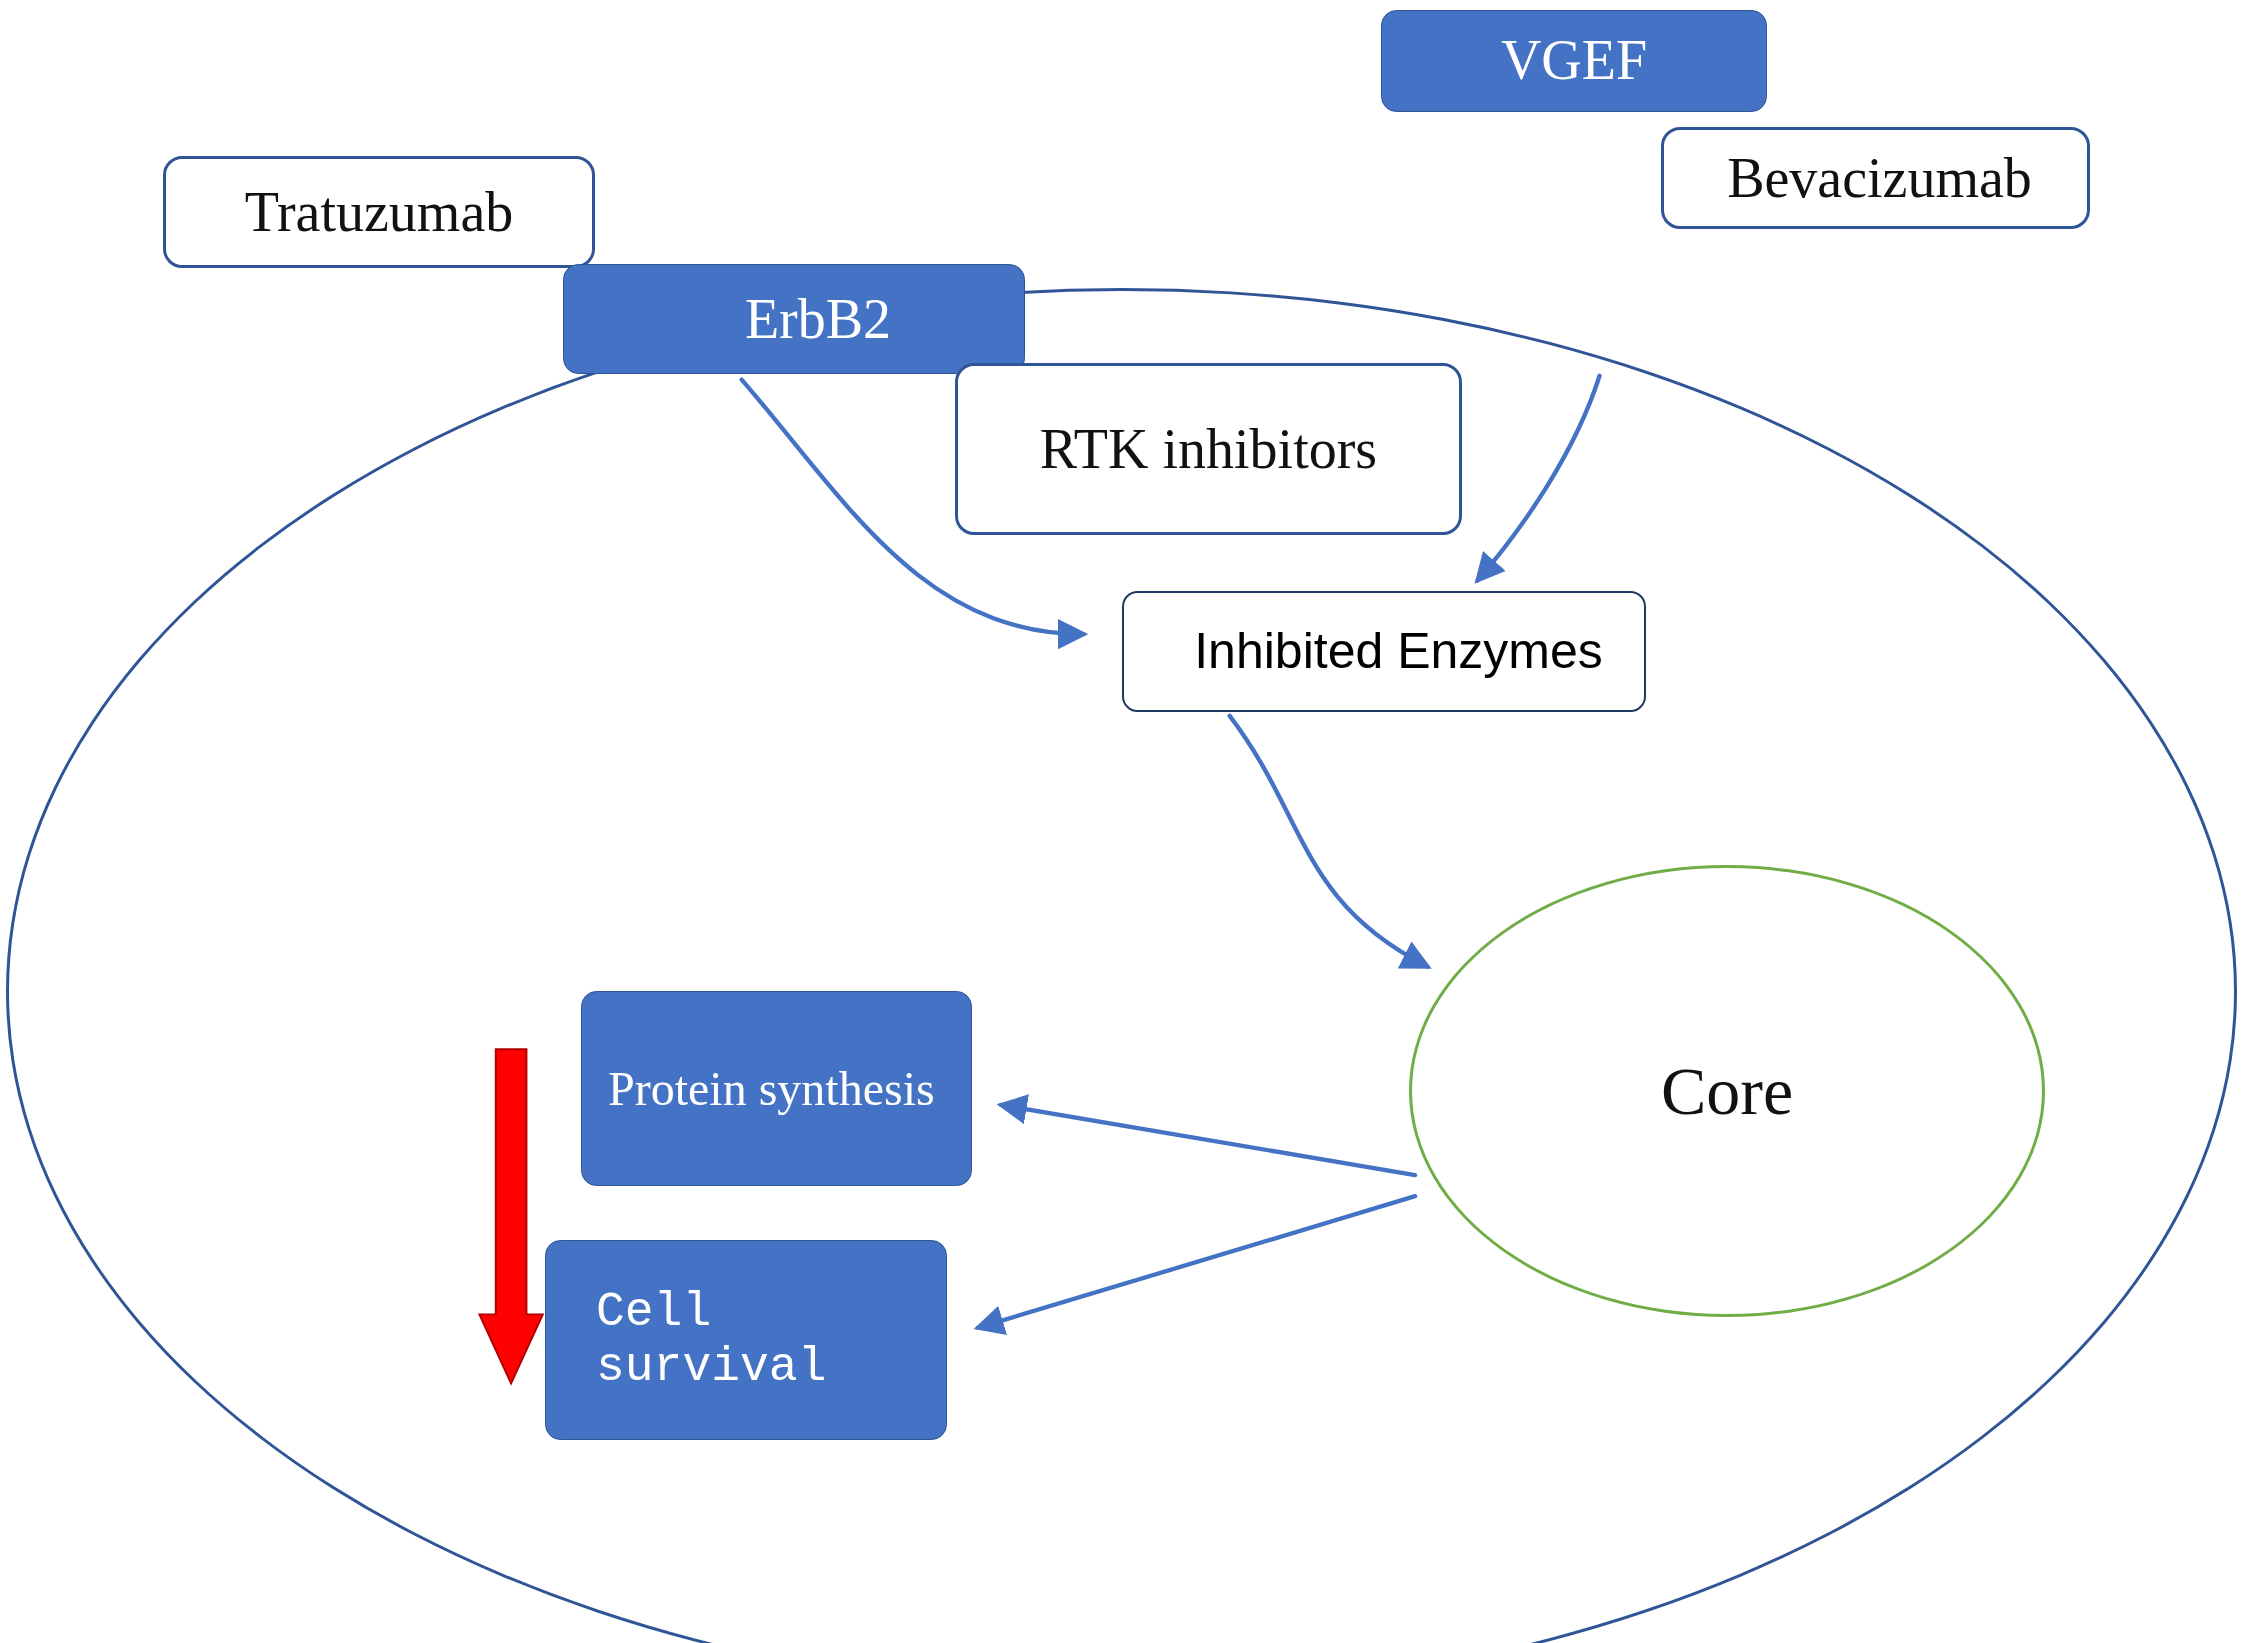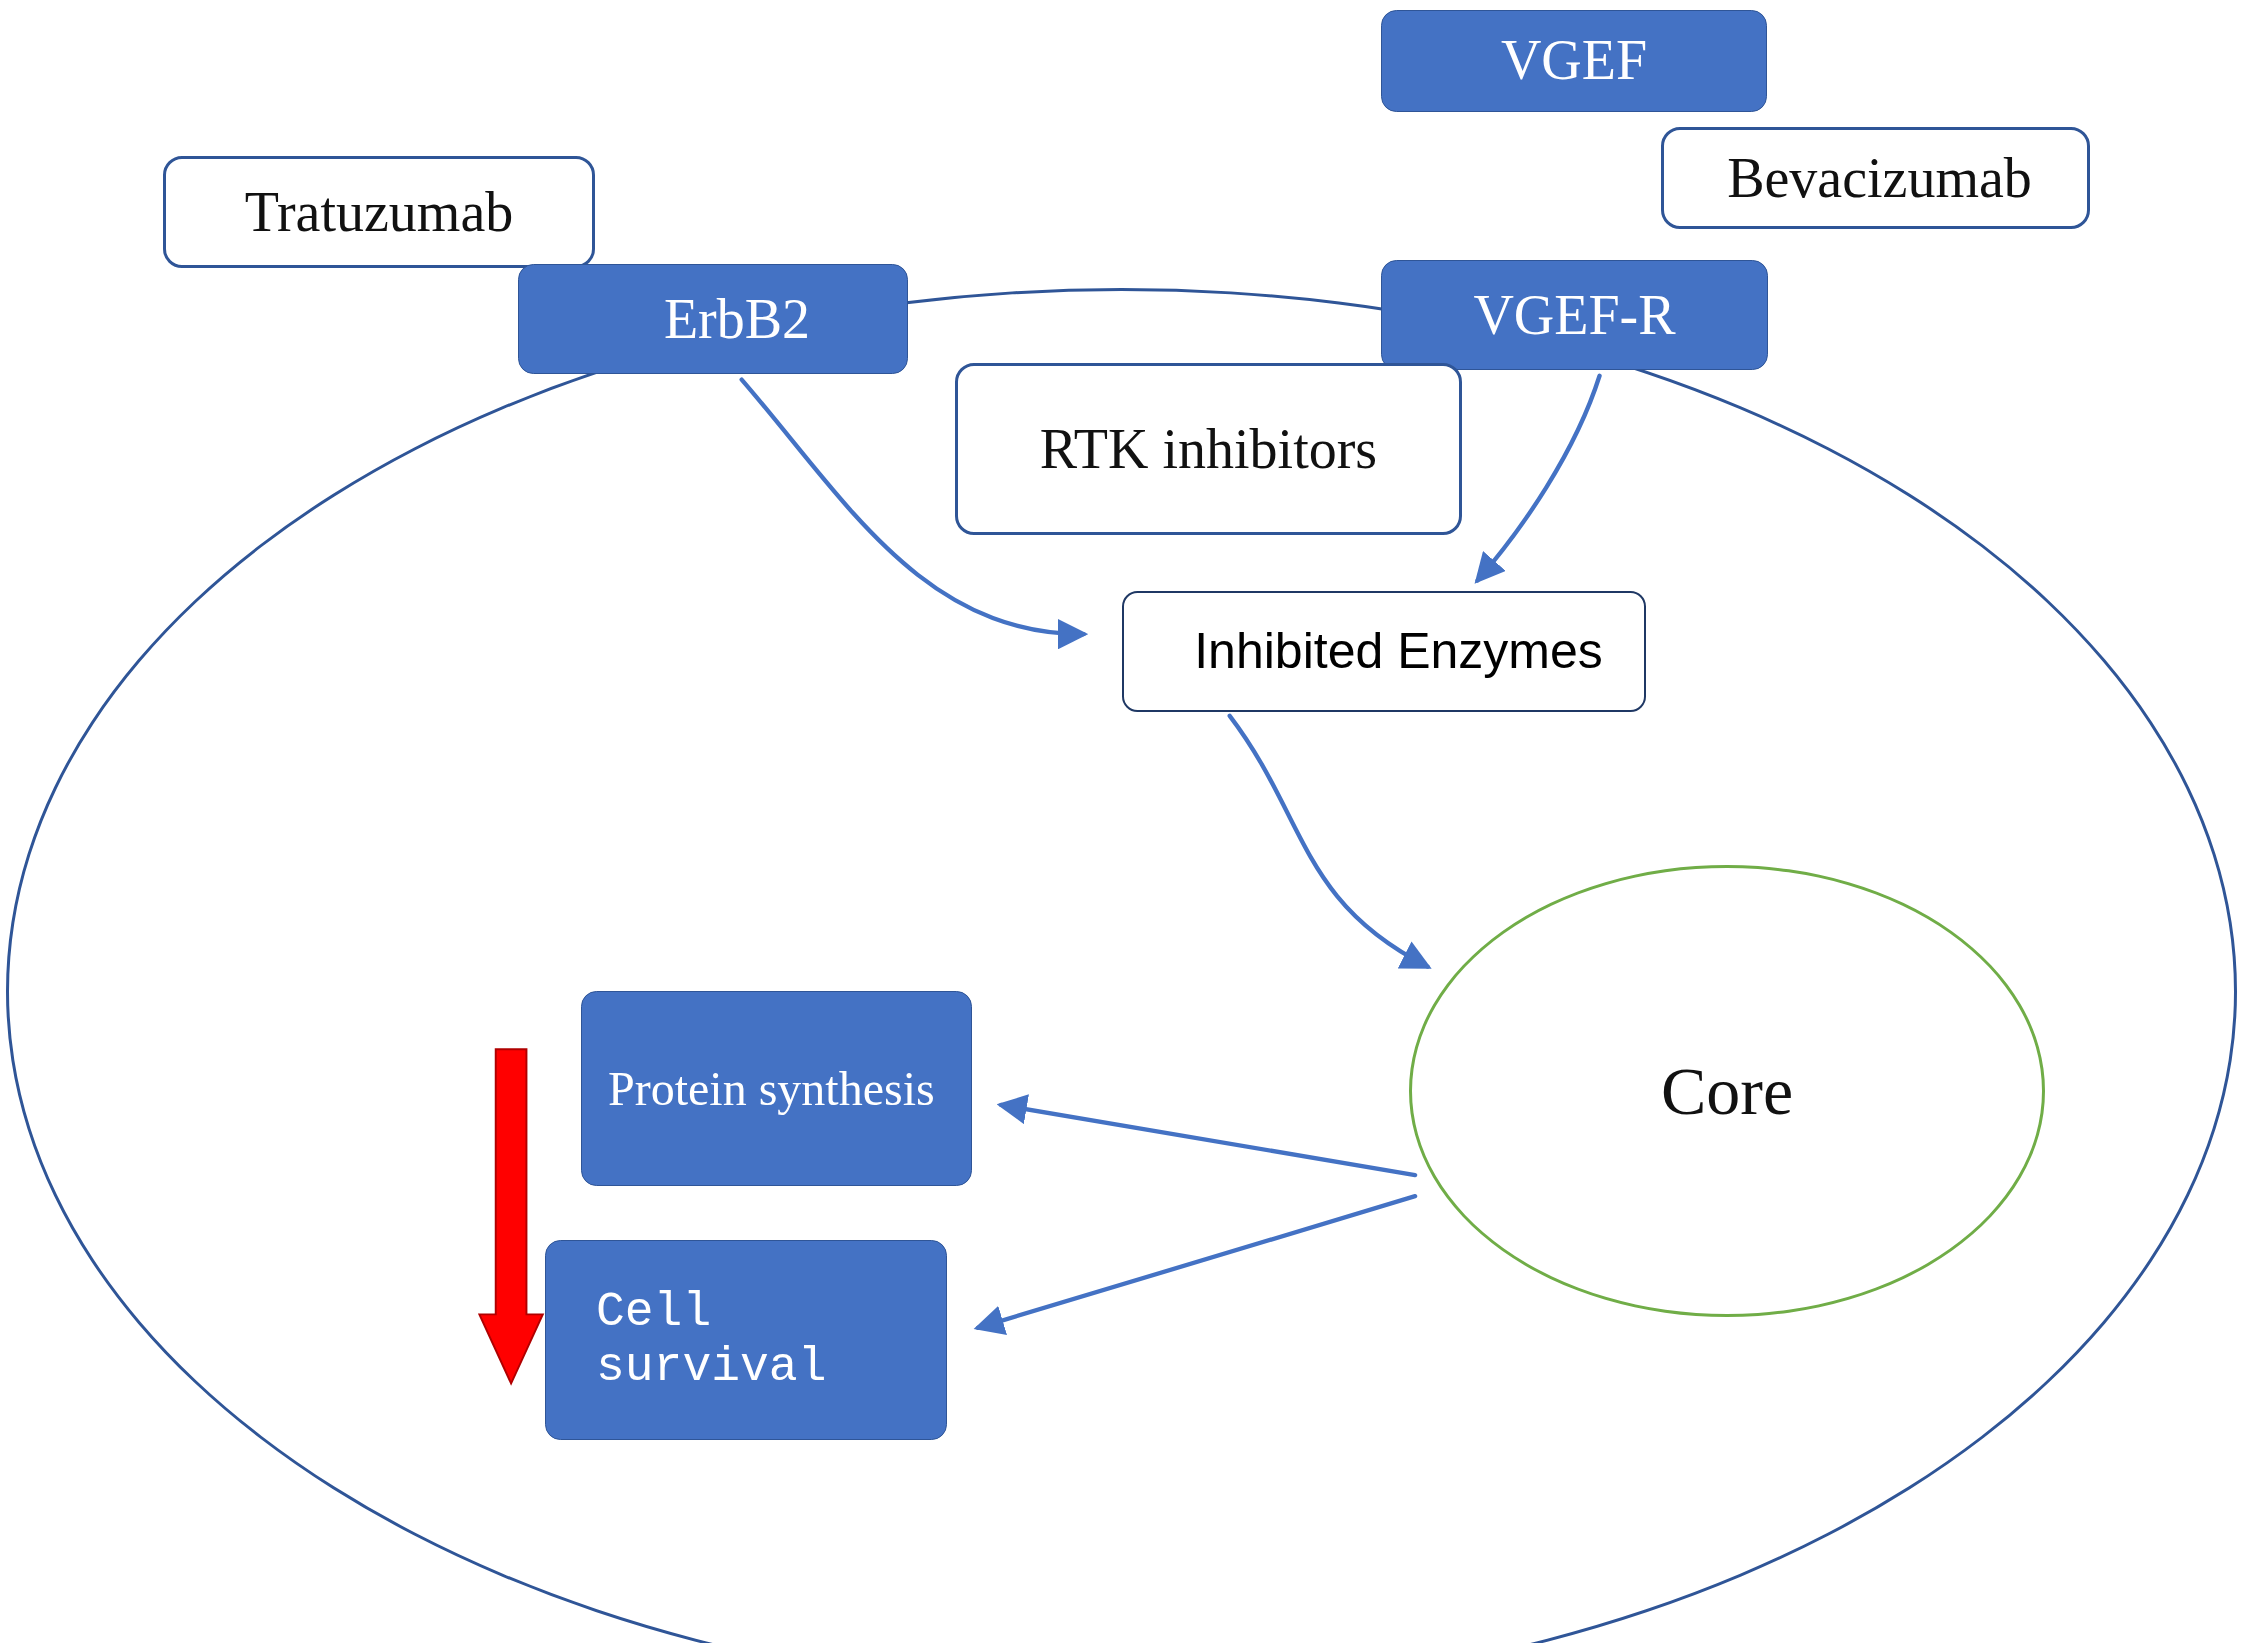--- a/index.html
+++ b/index.html
@@ -61,21 +61,21 @@
     color:#000000;
     border:2.9px solid var(--dark-box-border);
     border-radius:15.4px;
     font-family:"Liberation Sans", sans-serif;
     font-size:50px;
     padding-left:29px;
   }
   .node-vgef{left:1381px; top:9.6px; width:386px; height:102px;}
   .node-bevacizumab{left:1661px; top:127px; width:429px; height:102px;padding-left:8px;}
   .node-tratuzumab{left:163px; top:156px; width:432px; height:112px;}
-  .node-erbb2{left:518px; top:264px; width:390px; height:110px;padding-left:48px;}
+  .node-erbb2{left:563px; top:264px; width:462px; height:110px;padding-left:48px;}
   .node-vgef-r{left:1381px; top:260px; width:387px; height:110px;}
   .node-rtk{left:955px; top:363px; width:507px; height:172px;}
   .node-tk{left:375px; top:497px; width:507px; height:144px;}
   .node-inhibited{left:1122px; top:591px; width:524px; height:121px;}
   .node-core{
     position:absolute;
     left:1409px; top:865px; width:636px; height:452px;
     border:3.8px solid var(--core-border);
     border-radius:50%;
     background:#ffffff;
@@ -135,23 +135,20 @@
   </div>
 
   <div class="box outline node-tratuzumab">
     <span>Tratuzumab</span>
   </div>
 
   <div class="box filled node-erbb2">
     <span>ErbB2</span>
   </div>
 
-  <div class="box filled node-vgef-r">
-    <span>VGEF-R</span>
-  </div>
 
   <div class="box outline node-rtk">
     <span>RTK inhibitors</span>
   </div>
 
 
   <div class="box outline-dark node-inhibited">
     <span>Inhibited Enzymes</span>
   </div>
 

